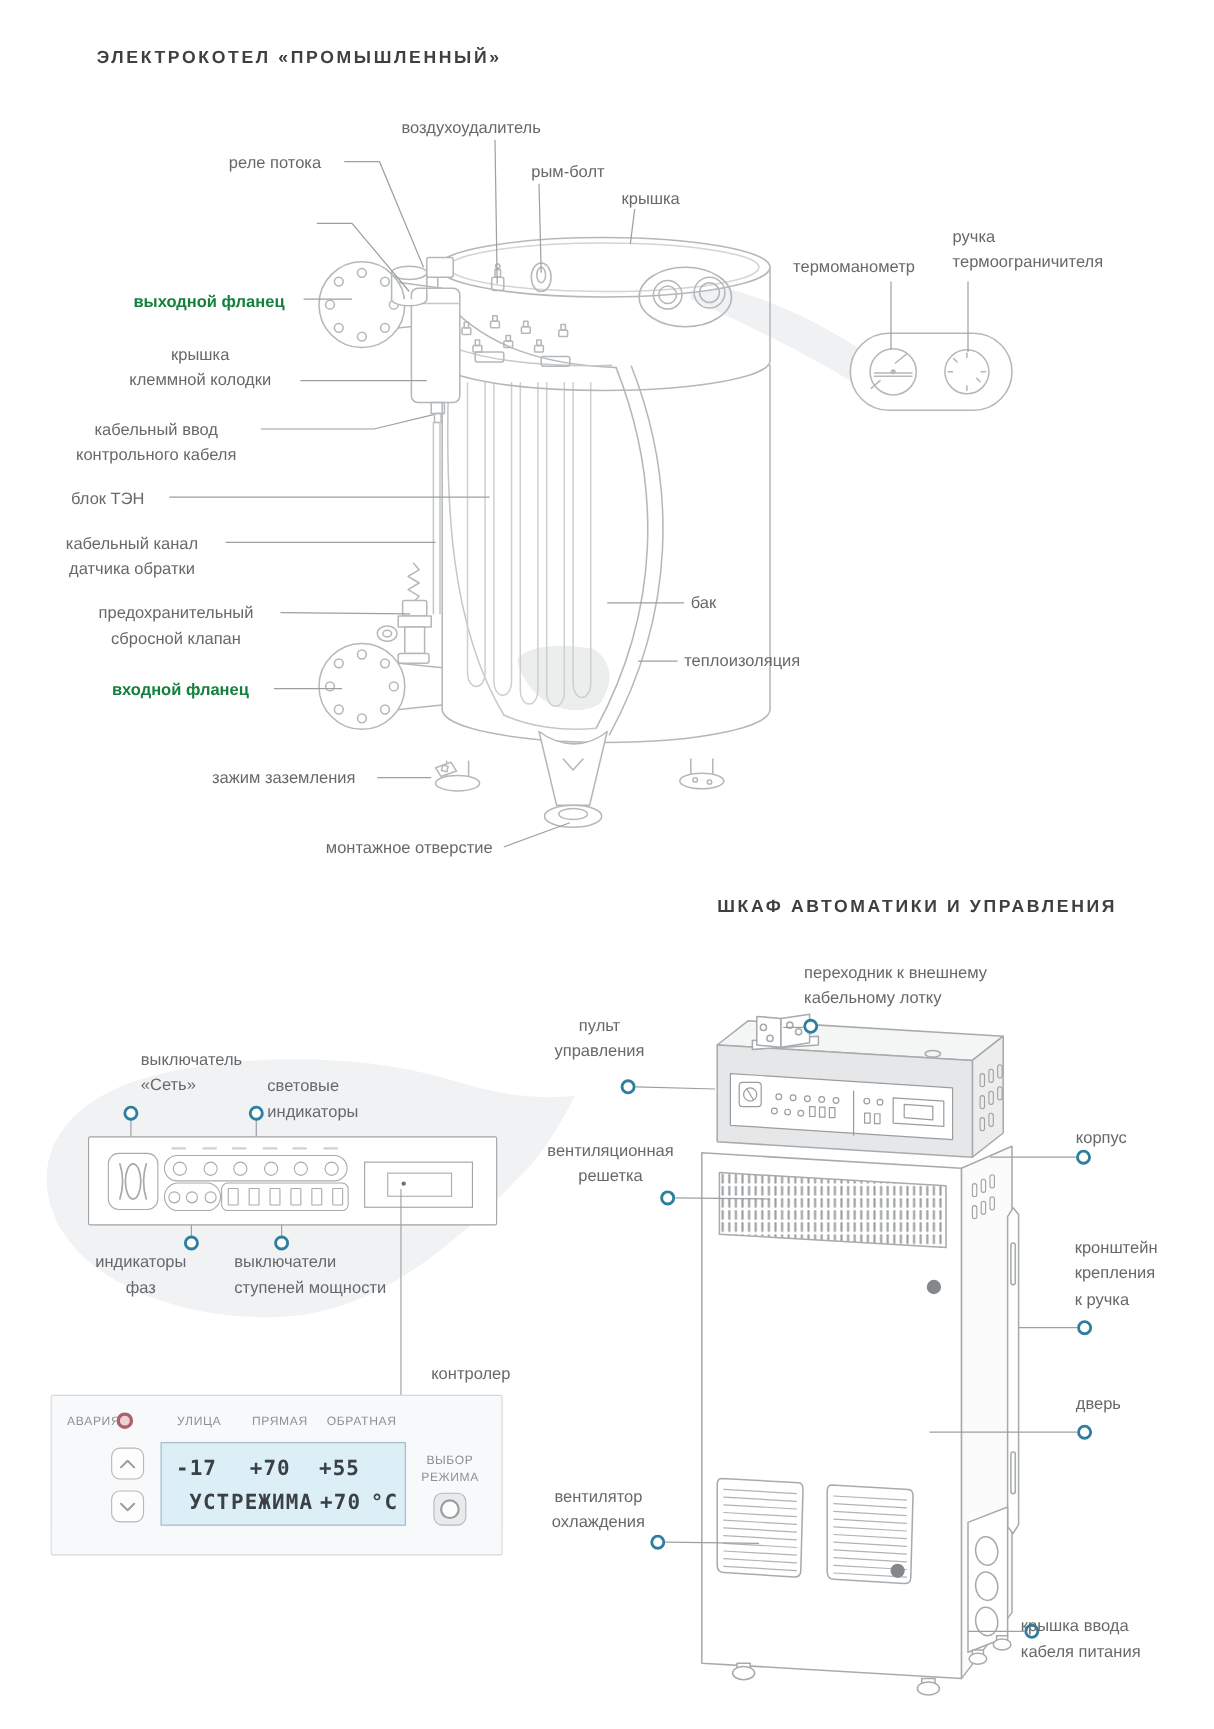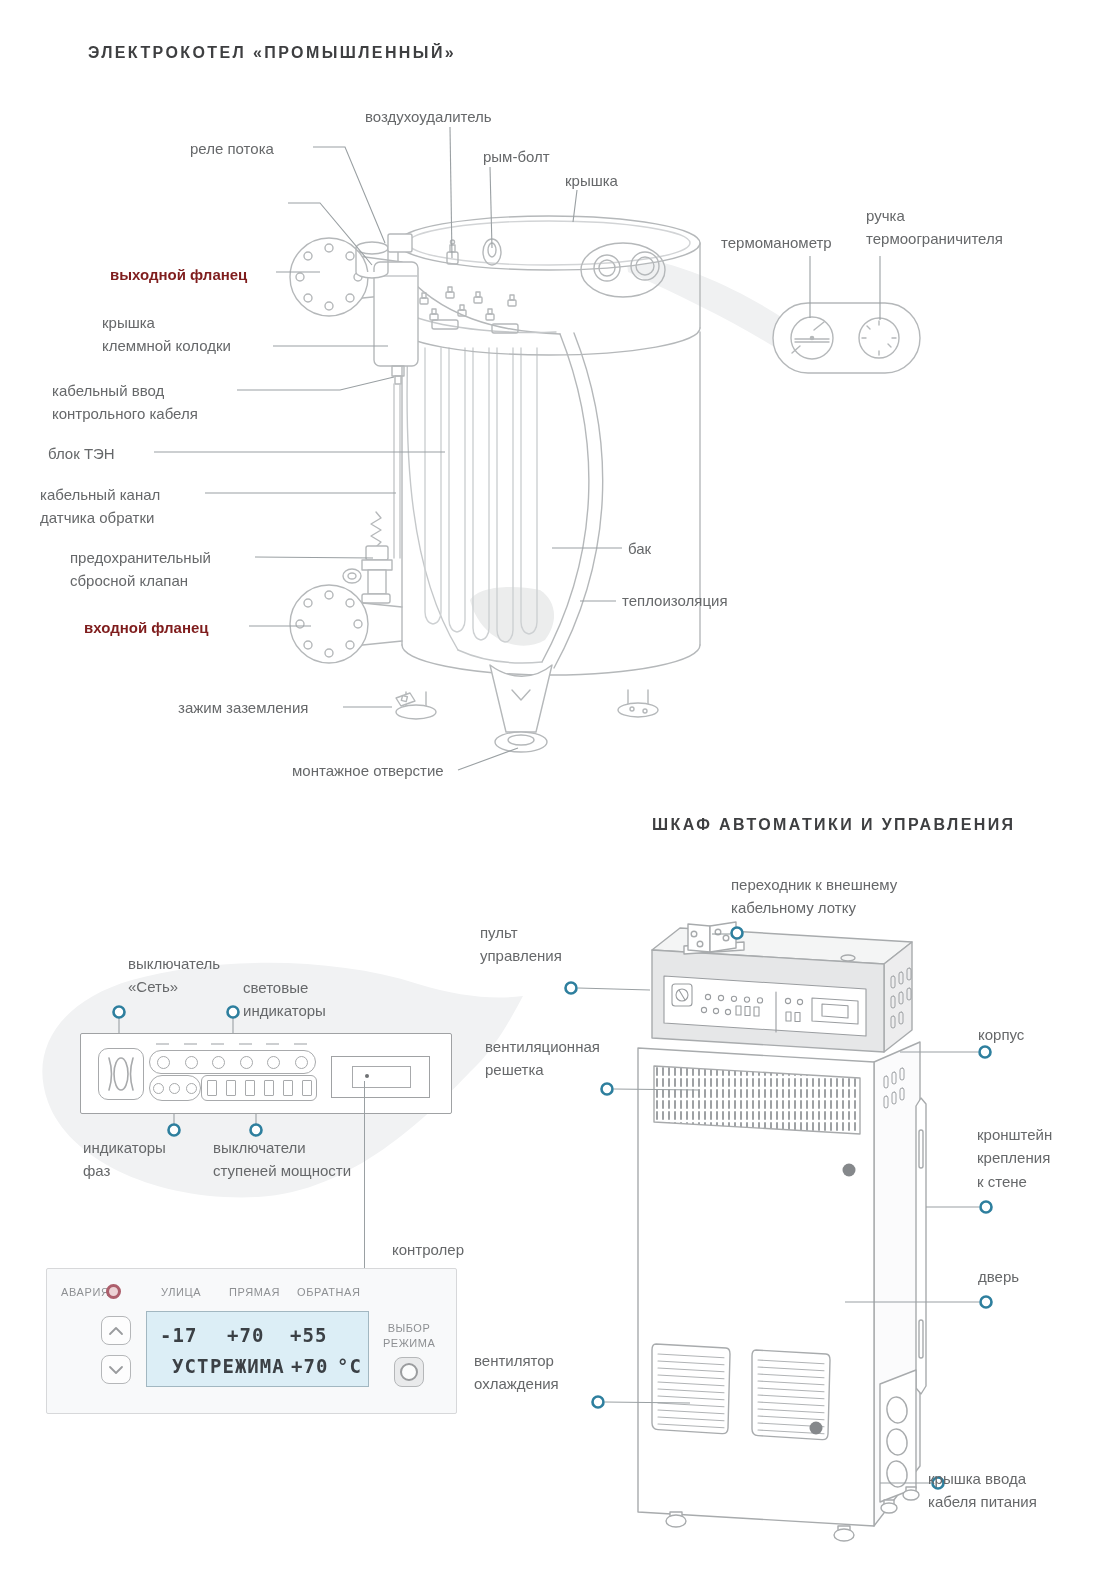--- a/index.html
+++ b/index.html
@@ -1,22 +1,22 @@
 <!DOCTYPE html>
 <html><head>
 <meta charset="utf-8">
 <style>
   html,body{margin:0;padding:0;background:#fff;}
   .page{position:relative;width:1104px;height:1572px;background:#fff;overflow:hidden;
         font-family:"Liberation Sans","DejaVu Sans",sans-serif;}
   svg.art{position:absolute;left:0;top:0;}
   .title{position:absolute;font-size:16px;font-weight:700;letter-spacing:2.4px;color:#3e3f41;}
   .lbl{position:absolute;font-size:15px;line-height:1.55;color:#66686a;white-space:pre-line;}
-  .lbl.r{text-align:left;}
-  .lbl.b{font-weight:700;color:#7f1d1d;}
+  .lbl.r{text-align:center;}
+  .lbl.b{font-weight:700;color:#15803d;}
   
   .panelbox{position:absolute;left:80px;top:1033px;width:370px;height:79px;background:#fff;
             border:1.5px solid #a0a2a4;border-radius:2px;}
   .pswitch{position:absolute;left:17px;top:14px;width:44px;height:50px;border:1.5px solid #a8aaac;border-radius:10px;}
   .dashrow{position:absolute;left:68px;top:9px;width:165px;display:flex;justify-content:space-around;}
   .dashrow span{width:13px;height:2px;background:#cdcfd1;}
   .strip{position:absolute;border:1px solid #a8aaac;display:flex;align-items:center;justify-content:space-around;}
   .strip.ind{left:68px;top:16px;width:165px;height:22px;border-radius:12px;}
   .strip.ph{left:68px;top:41px;width:50px;height:24px;border-radius:13px;}
   .strip.sw{left:120px;top:41px;width:114px;height:24px;border-radius:6px;}
@@ -423,21 +423,21 @@
 
 <div class="lbl" style="left:731px;top:873px;">переходник к внешнему
 кабельному лотку</div>
 <div class="lbl r" style="left:480px;top:921px;width:130px;">пульт
 управления</div>
 <div class="lbl r" style="left:485px;top:1035px;width:140px;">вентиляционная
 решетка</div>
 <div class="lbl" style="left:978px;top:1023px;">корпус</div>
 <div class="lbl" style="left:977px;top:1123px;">кронштейн
 крепления
-к стене</div>
+к ручка</div>
 <div class="lbl" style="left:978px;top:1265px;">дверь</div>
 <div class="lbl r" style="left:474px;top:1349px;width:140px;">вентилятор
 охлаждения</div>
 <div class="lbl" style="left:928px;top:1435px;margin-top:32px;">крышка ввода
 кабеля питания</div>
 
 <div class="lbl" style="left:128px;top:952px;">выключатель
 «Сеть»</div>
 <div class="lbl" style="left:243px;top:976px;">световые
 индикаторы</div>

